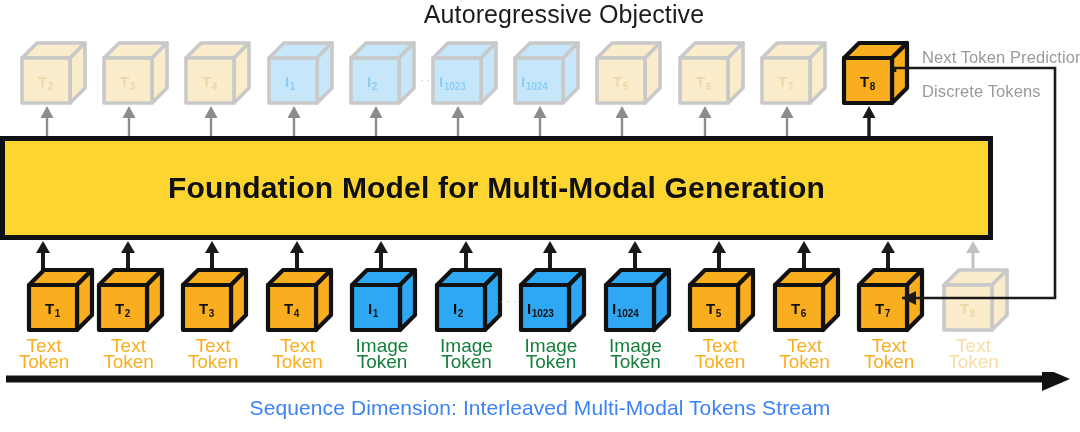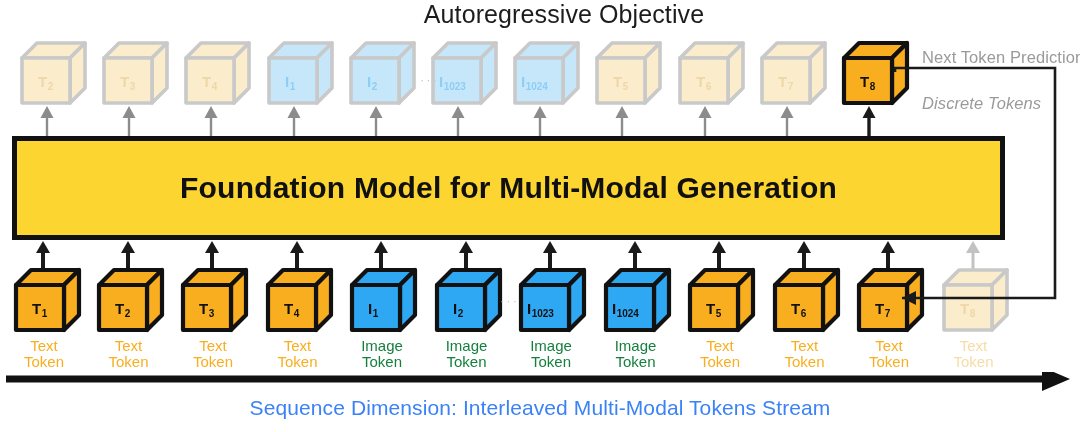--- a/index.html
+++ b/index.html
@@ -38,26 +38,26 @@
 
   
   .side-note {
     position: absolute;
     font-size: 16.5px;
     color: #9a9a9a;
     white-space: nowrap;
     letter-spacing: 0.1px;
   }
   #note-next  { left: 922px; top: 48px; }
-  #note-disc  { left: 922px; top: 94px; font-style: italic; }
+  #note-disc  { left: 922px; top: 82px; }
 
   
   #fm-box {
     position: absolute;
-    left: 12px;
+    left: 0;
     top: 136px;
     width: 993px;
     height: 104px;
     background: #FCD530;
     border: 5px solid #111111;
     box-sizing: border-box;
     display: flex;
     align-items: center;
     justify-content: center;
   }
@@ -85,21 +85,21 @@
     font-family: "Liberation Sans", sans-serif;
     font-weight: 700;
     font-size: 10px;
   }
 
   
   .tok-cap {
     position: absolute;
     width: 80px;
     text-align: center;
-    font-size: 15px;
+    font-size: 19px;
     line-height: 16px;
     font-weight: 400;
     white-space: pre-line;
   }
   .cap-text  { color: #F9AE20; }
   .cap-image { color: #15803d; }
   .cap-faded { color: #F7DCA6; }
 
   
   .up-arrow, .in-arrow {
@@ -362,21 +362,21 @@
       <line x1="9" y1="32" x2="9" y2="11" stroke="#1a1a1a" stroke-width="4"></line>
       <polygon points="9,1 2,13 16,13" fill="#1a1a1a"></polygon>
     </svg></div>
       <div class="in-arrow" style="left: 963.5px; top: 240px;"><svg width="18" height="32">
       <line x1="9" y1="32" x2="9" y2="11" stroke="#c2c2c2" stroke-width="3"></line>
       <polygon points="9,1 2,13 16,13" fill="#c2c2c2"></polygon>
     </svg></div>
     </div>
 
   <div id="input-cubes">
-      <div class="cube" style="left: 12px; top: 265px;">
+      <div class="cube" style="left: 25px; top: 265px;">
   <svg width="76" height="72" viewBox="0 0 76 72">
 
     <path d="M 4 20 L 19 5 L 67 5 L 52 20 Z" fill="#F9AE20" stroke="#111111" stroke-width="4.2" stroke-linejoin="round"></path>
 
     <path d="M 52 20 L 67 5 L 67 50 L 52 65 Z" fill="#F9AE20" stroke="#111111" stroke-width="4.2" stroke-linejoin="round"></path>
 
     <rect x="4" y="20" width="48" height="45" fill="#F9AE20" stroke="#111111" stroke-width="4.2" stroke-linejoin="round"></rect>
     <text x="20" y="49" class="face-txt" fill="#111111">T<tspan class="face-sub" dx="0.5" dy="3">1</tspan></text>
   </svg>
       </div>

